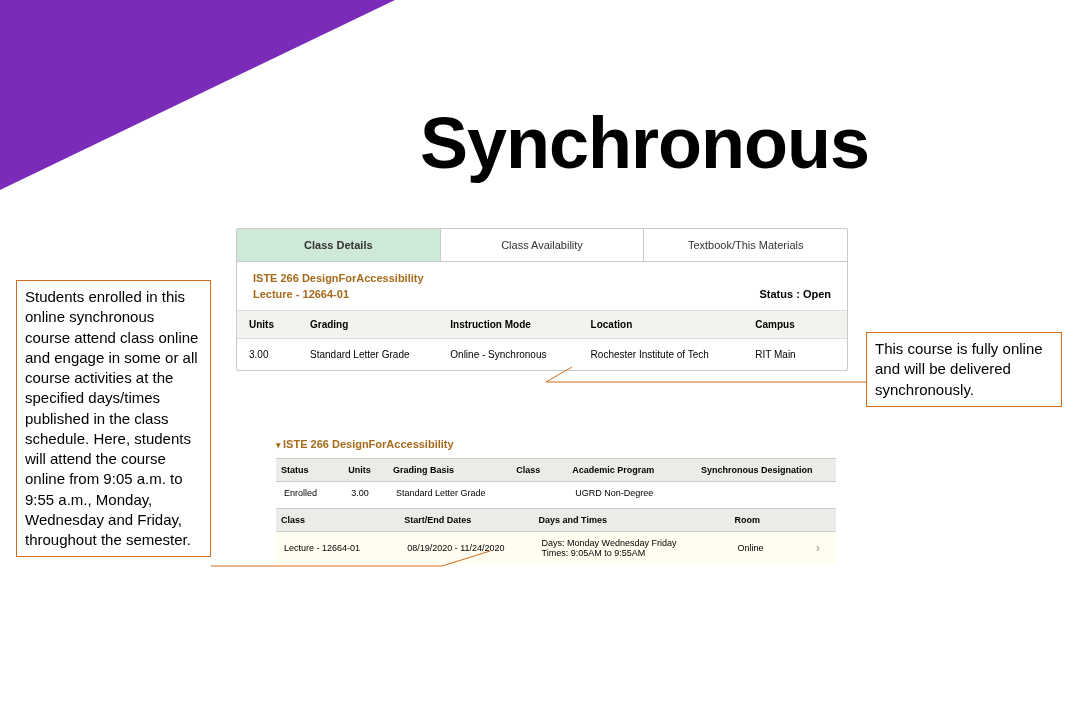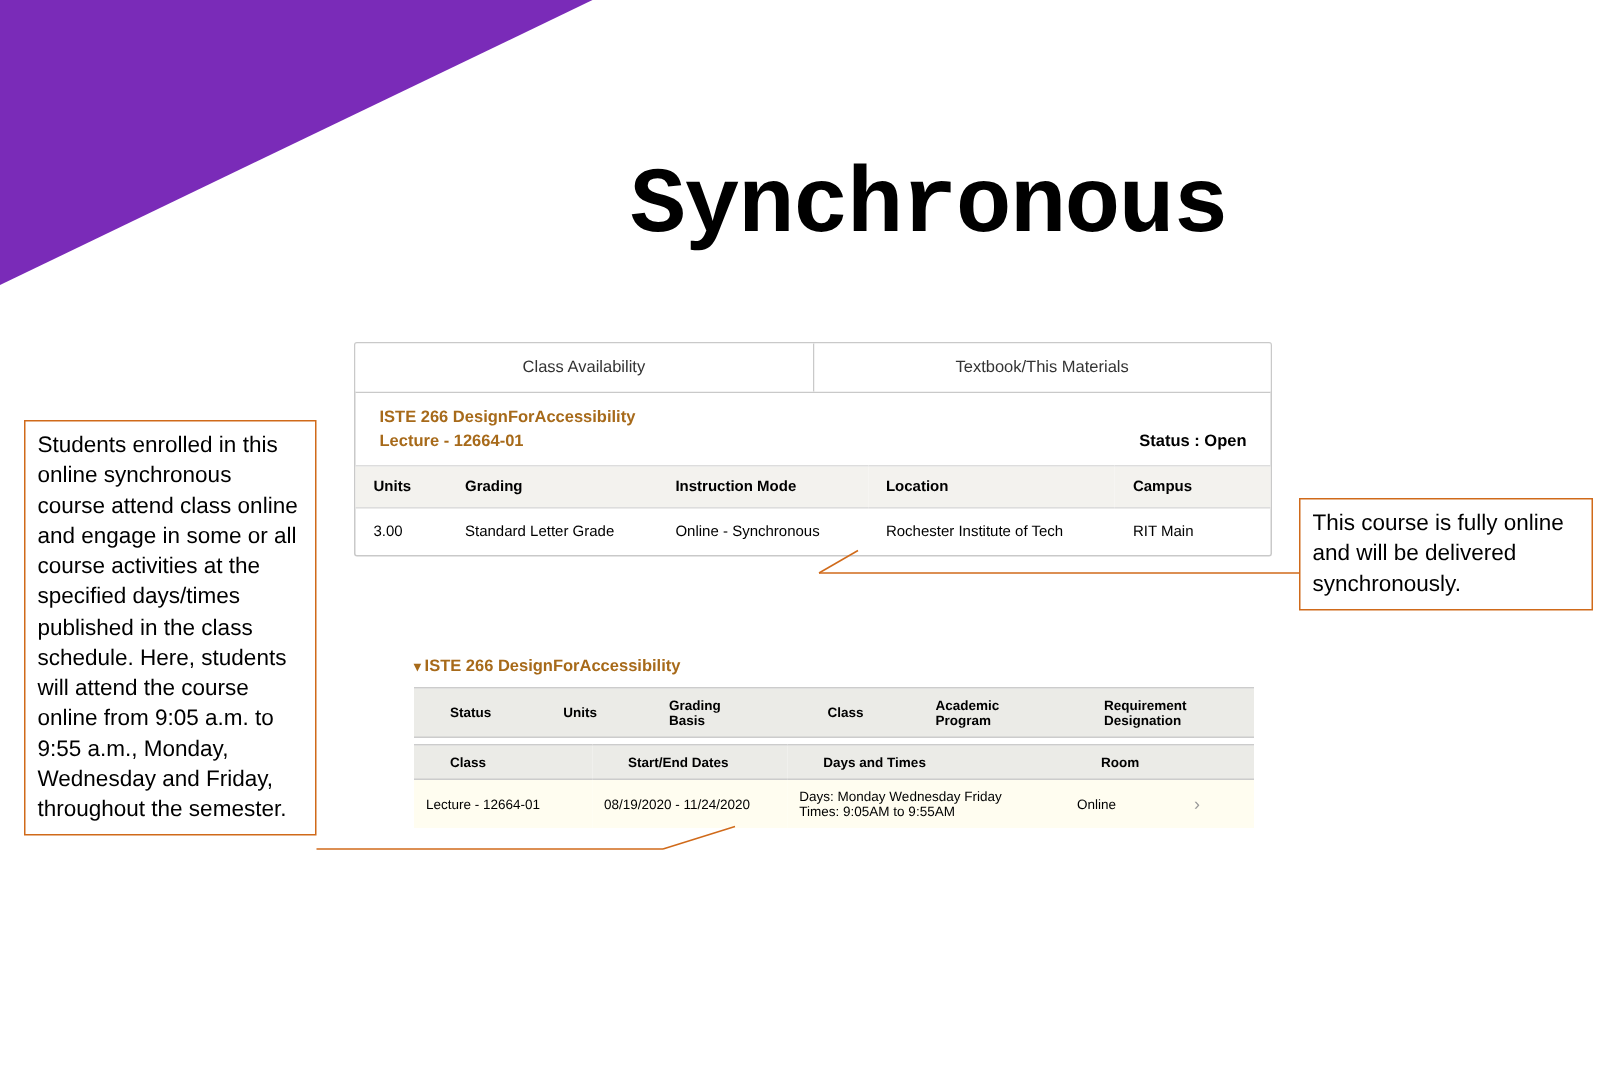--- a/index.html
+++ b/index.html
@@ -17,24 +17,24 @@
     position: absolute;
     top: 118px; left: 263px;
     color: #fff;
     font-weight: 800;
     font-size: 28px;
     font-family: Arial, Helvetica, sans-serif;
   }
   .headline {
     position: absolute;
     top: 102px; left: 420px;
-    font-size: 62px;
+    font-size: 72px;
     font-weight: 900;
     letter-spacing: -1px;
-    font-family: Liberation Mono, monospace;
+    font-family: Liberation Sans, sans-serif;
   }
 
   
   .anno-left {
     position: absolute;
     top: 280px; left: 16px;
     width: 195px;
     border: 1px solid #d06a1a;
     padding: 6px 8px;
     font-size: 15px;
@@ -87,21 +87,21 @@
   .panel2 {
     position: absolute;
     top: 432px; left: 276px;
     width: 560px;
     background: #fff;
     font-size: 10px;
   }
   .sched-title { color: #a76a1a; font-weight: bold; font-size: 11px; padding: 6px 0 8px 0; }
   .sched-title::before { content: "▾ "; color: #a76a1a; font-size: 9px; }
   .panel2 table { width: 100%; border-collapse: collapse; font-size: 9px; }
-  .panel2 th { text-align: left; background: #ebebe7; padding: 6px 24px; font-weight: bold; border-top: 1px solid #ccc; border-bottom: 1px solid #ccc; }
+  .panel2 th { text-align: left; background: #ebebe7; padding: 6px 5px; font-weight: bold; border-top: 1px solid #ccc; border-bottom: 1px solid #ccc; }
   .panel2 td { padding: 6px 8px; }
   .panel2 tr.highlight td { background: #fffdf0; }
   .chev { color: #999; font-size: 12px; }
 
   
   svg.connectors { position: absolute; top:0; left:0; width:1080px; height:720px; pointer-events:none; }
   svg.connectors line { stroke: #d06a1a; stroke-width: 1; }
 </style>
 </head>
 <body>
@@ -109,20 +109,21 @@
 <div class="triangle"></div>
 <div class="online-label">Online</div>
 <div class="headline">Synchronous</div>
 
 <div class="anno-left">Students enrolled in this online synchronous course attend class online and engage in some or all course activities at the specified days/times published in the class schedule. Here, students will attend the course online from 9:05 a.m. to 9:55 a.m., Monday, Wednesday and Friday, throughout the semester.</div>
 
 <div class="anno-right">This course is fully online and will be delivered synchronously.</div>
 
 <div class="panel1">
   <div class="tabs">
+    <div class="tab active">Class Details</div>
     <div class="tab">Class Availability</div>
     <div class="tab">Textbook/This Materials</div>
   </div>
   <div class="course-row">ISTE 266 DesignForAccessibility</div>
   <div class="lecture-row">
     <span>Lecture - 12664-01</span>
     <span class="status">Status : Open</span>
   </div>
   <table>
     <tbody>
@@ -147,21 +148,29 @@
 <div class="panel2">
   <div class="sched-title">ISTE 266 DesignForAccessibility</div>
   <table>
     <tbody>
         <tr>
       <th style="width:12%">Status</th>
       <th style="width:8%">Units</th>
       <th style="width:22%">Grading Basis</th>
       <th style="width:10%">Class</th>
       <th style="width:23%">Academic Program</th>
-      <th style="width:25%">Requirement Designation</th>
+      <th style="width:25%">Synchronous Designation</th>
+    </tr>
+    <tr>
+      <td>Enrolled</td>
+      <td>3.00</td>
+      <td>Standard Letter Grade</td>
+      <td></td>
+      <td>UGRD Non-Degree</td>
+      <td></td>
     </tr>
   </tbody>
     </table>
   <table style="margin-top:4px;">
     <tbody>
         <tr>
       <th style="width:22%">Class</th>
       <th style="width:24%">Start/End Dates</th>
       <th style="width:35%">Days and Times</th>
       <th style="width:14%">Room</th>

